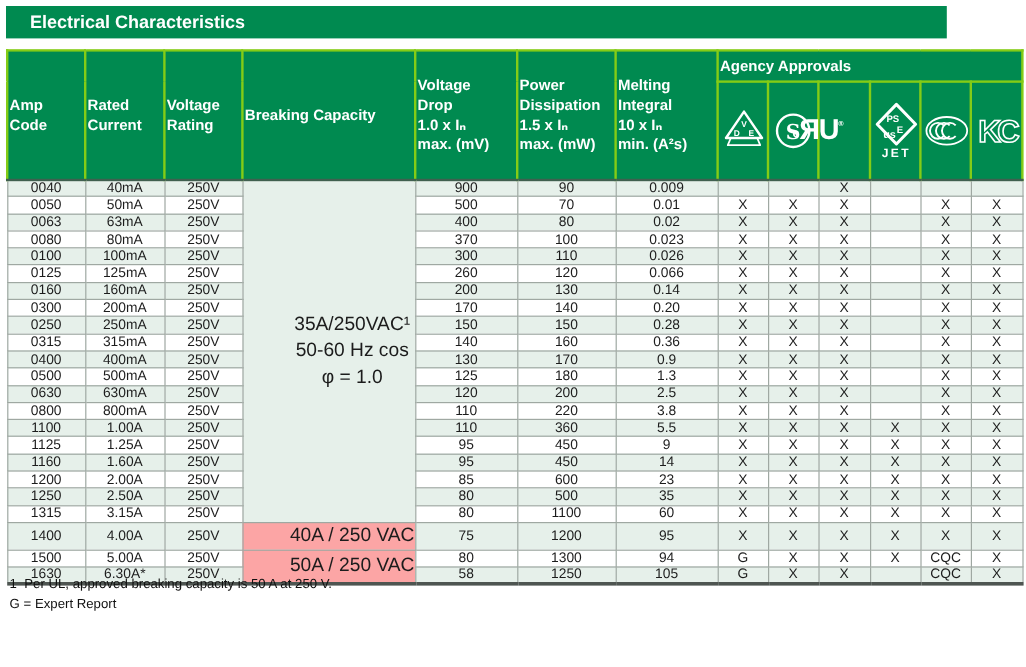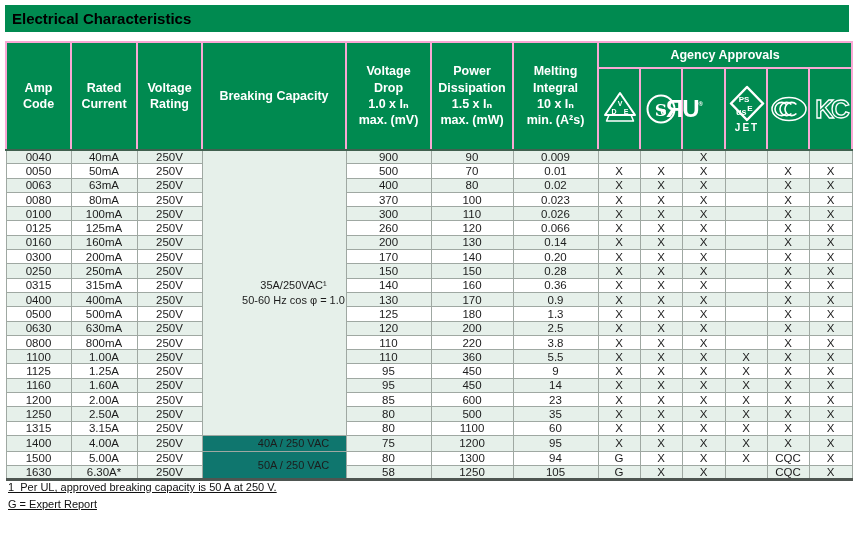--- a/index.html
+++ b/index.html
@@ -2,44 +2,44 @@
 <html><head>
 <meta charset="utf-8">
 <style>
   * { box-sizing: border-box; }
   html,body { margin:0; padding:0; }
   body {
     position:relative; width:855px; height:556px; background:#fff;
     font-family:"Liberation Sans","DejaVu Sans",sans-serif; color:#1c1c1c;
   }
   .title-bar {
-    position:absolute; left:5px; top:5px; width:844px; height:27px;
-    background:#008a50; color:#000000; font-weight:bold; font-size:15px;
-    line-height:27px; padding-left:7px;
+    position:absolute; left:5px; top:5px; width:784px; height:27px;
+    background:#008a50; color:#ffffff; font-weight:bold; font-size:15px;
+    line-height:27px; padding-left:20px;
   }
   .table-wrap { position:absolute; left:5px; top:41px; }
   table { border-collapse:collapse; table-layout:fixed; width:846px; }
   thead th {
     background:#008a50; color:#fff; font-weight:bold; font-size:12.5px;
-    border:2px solid #f9a8d4; padding:0 1px; text-align:center; vertical-align:middle;
+    border:2px solid #84cc16; padding:0 1px; text-align:left; vertical-align:middle;
     white-space:pre-line; line-height:1.3;
   }
   tr.hrow1 { height:26px; }
   tr.hrow2 { height:48px; }
   thead th[rowspan], tr.hrow2 th { border-bottom:2px solid #40604f; }
   tbody td {
     border:1px solid #9fa8a2; font-size:11.5px; text-align:center;
     height:14.3px; padding:0; background:#fff; color:#1c1c1c;
   }
   tbody tr.tint td { background:#e6f0ea; }
-  td.breaking { background:#e6f0ea; white-space:pre-line; font-size:11px; line-height:1.35; vertical-align:middle;padding-left:39px; }
-  td.breaking.white { background:#0f766e;margin-top:14px; }
+  td.breaking { background:#e6f0ea; white-space:pre-line; font-size:16px; line-height:1.35; vertical-align:middle;padding-left:39px; }
+  td.breaking.white { background:#fca5a5;margin-top:14px; }
   tbody tr:last-child td, td.bottom-edge { border-bottom:3px solid #4e5551; }
   .footnotes { position:absolute; left:8px; top:479px; font-size:11px; line-height:17px; color:#111; }
-  .footnote { white-space:pre-wrap;text-decoration:underline; }
+  .footnote { white-space:pre-wrap; }
   
   .icon-cell svg { display:block; margin:0 auto; }
   .cul { display:flex; align-items:center; justify-content:center; color:#fff; line-height:1; }
   .cul .c { font-size:10px; font-weight:bold; margin-top:7px; }
   .cul .ru { font-size:24px; font-weight:bold; letter-spacing:-1px; }
   .cul .side { display:flex; flex-direction:row; align-items:flex-start;gap:33px; }
   .cul .reg { font-size:6px; }
   .cul .us { font-size:9px; font-weight:bold; margin-top:7px; }
 </style>
 </head>

